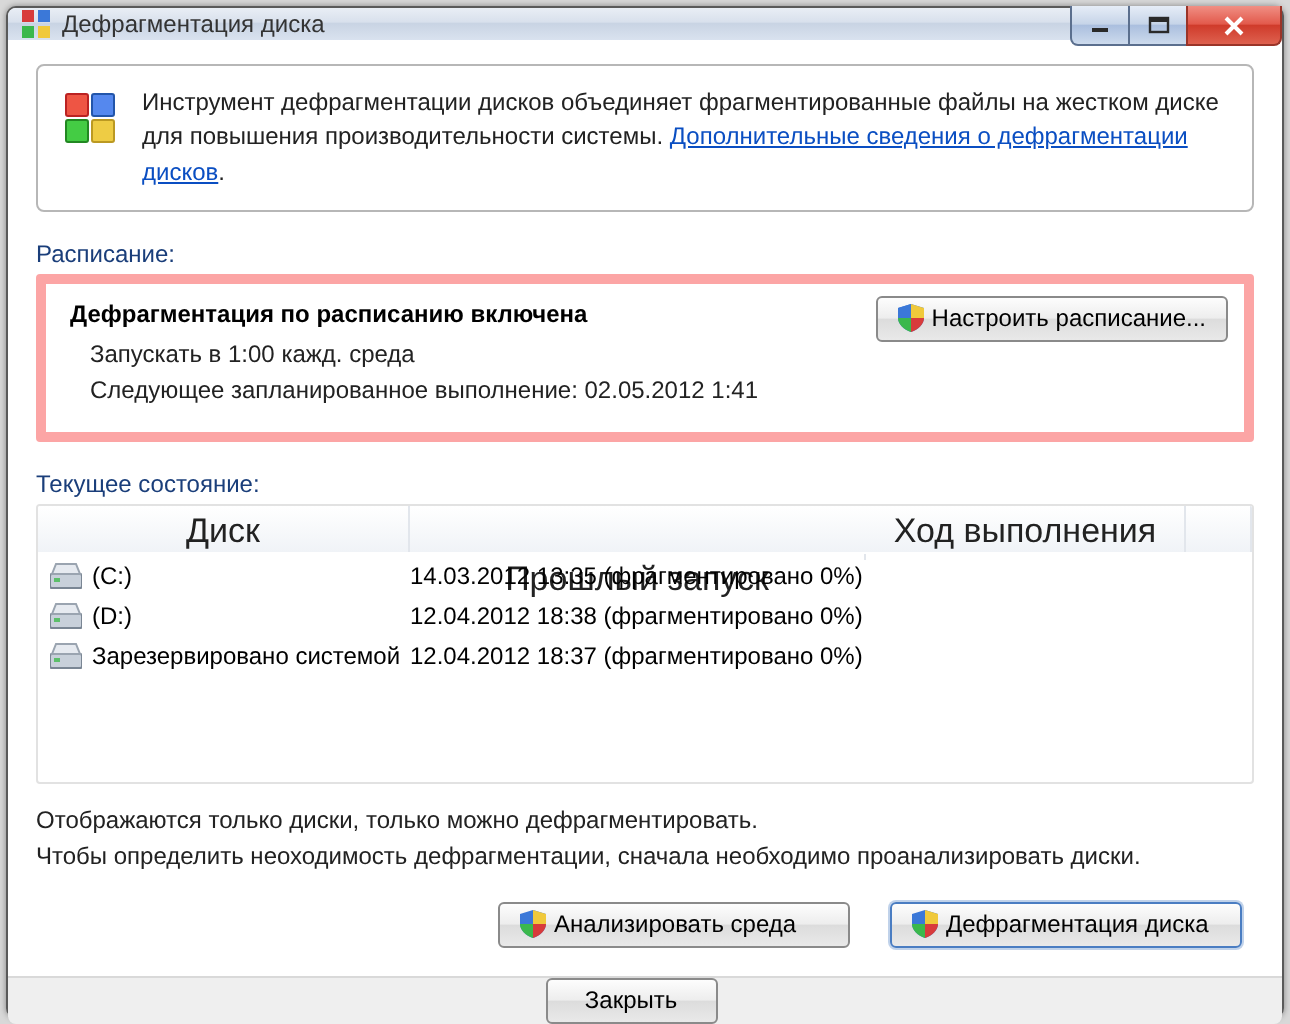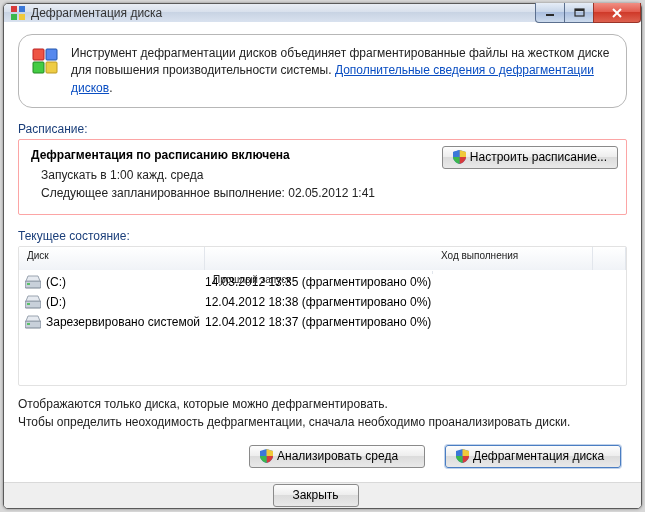--- a/index.html
+++ b/index.html
@@ -69,35 +69,35 @@
     .tc-btn svg { display:block; }
     .client {
       flex: 1;
       background: #fff;
       padding: 12px 14px 14px 14px;
       display: flex;
       flex-direction: column;
     }
     .info-box {
       border: 1px solid #b7b7b7;
-      border-radius: 14px;
+      border-radius: 4px;
       padding: 10px 10px 10px 10px;
       display: flex;
       gap: 10px;
     }
     .info-box .icon-col { width: 32px; flex: none; padding-top:2px; }
     .info-box .text-col { font-size: 12px; color: #222; line-height: 1.45; }
     .info-box a { color: #0a4ec2; text-decoration: underline; cursor: pointer; }
     .section-label {
       color: #1a3e7a;
       margin-top: 14px;
       margin-bottom: 0;
     }
     .sched-box {
-      border: 1px solid #fca5a5;
+      border: 5px solid #fca5a5;
       border-radius: 2px;
       padding: 8px 10px 10px 12px;
       margin-top: 3px;
       position: relative;
     }
     .sched-title {
       font-weight: bold;
       color: #000;
       margin-bottom: 6px;
     }
@@ -134,22 +134,23 @@
       border: 1px solid #e2e2e2;
       border-radius: 2px;
       margin-top: 3px;
       height: 140px;
       overflow: hidden;
     }
     .thead {
       display: flex;
       height: 23px;
       background: linear-gradient(to bottom, #ffffff, #f0f3f7);
-      font-size: 10px;
+      font-size: 17px;
       color: #222;
+      text-align: center;
     }
     .th {
       border-right: 1px solid #e2e6ec;
       padding: 3px 8px 0 8px;
     }
     .th.c1 { width: 186px; }
     .th.c2 { width: 228px; margin-top: 24px; }
     .th.c3 { width: 160px; }
     .th.c4 { flex: 1; }
     .tbody { padding: 2px 0; }
@@ -303,21 +304,21 @@
             </span>
             <span>Зарезервировано системой</span>
           </div>
           <div class="td c2">12.04.2012 18:37 (фрагментировано 0%)</div>
           <div class="td c3"></div>
         </div>
       </div>
     </div>
 
     <div class="hint">
-      <div>Отображаются только диска, которые можно дефрагментировать.</div>
+      <div>Отображаются только диски, только можно дефрагментировать.</div>
       <div>Чтобы определить неоходимость  дефрагментации, сначала необходимо проанализировать диски.</div>
     </div>
 
     <div class="action-row">
       <button class="btn wide">
         <span class="shield">
           <svg viewBox="0 0 13 14">
               <path d="M6.5 0 L13 2 V7 C13 10 10 13 6.5 14 C3 13 0 10 0 7 V2 Z" fill="#3b78d8"></path>
               <path d="M6.5 0 L13 2 V7 L6.5 7 Z" fill="#f0c93b"></path>
               <path d="M6.5 7 L13 7 C13 10 10 13 6.5 14 Z" fill="#d83b3b"></path>

